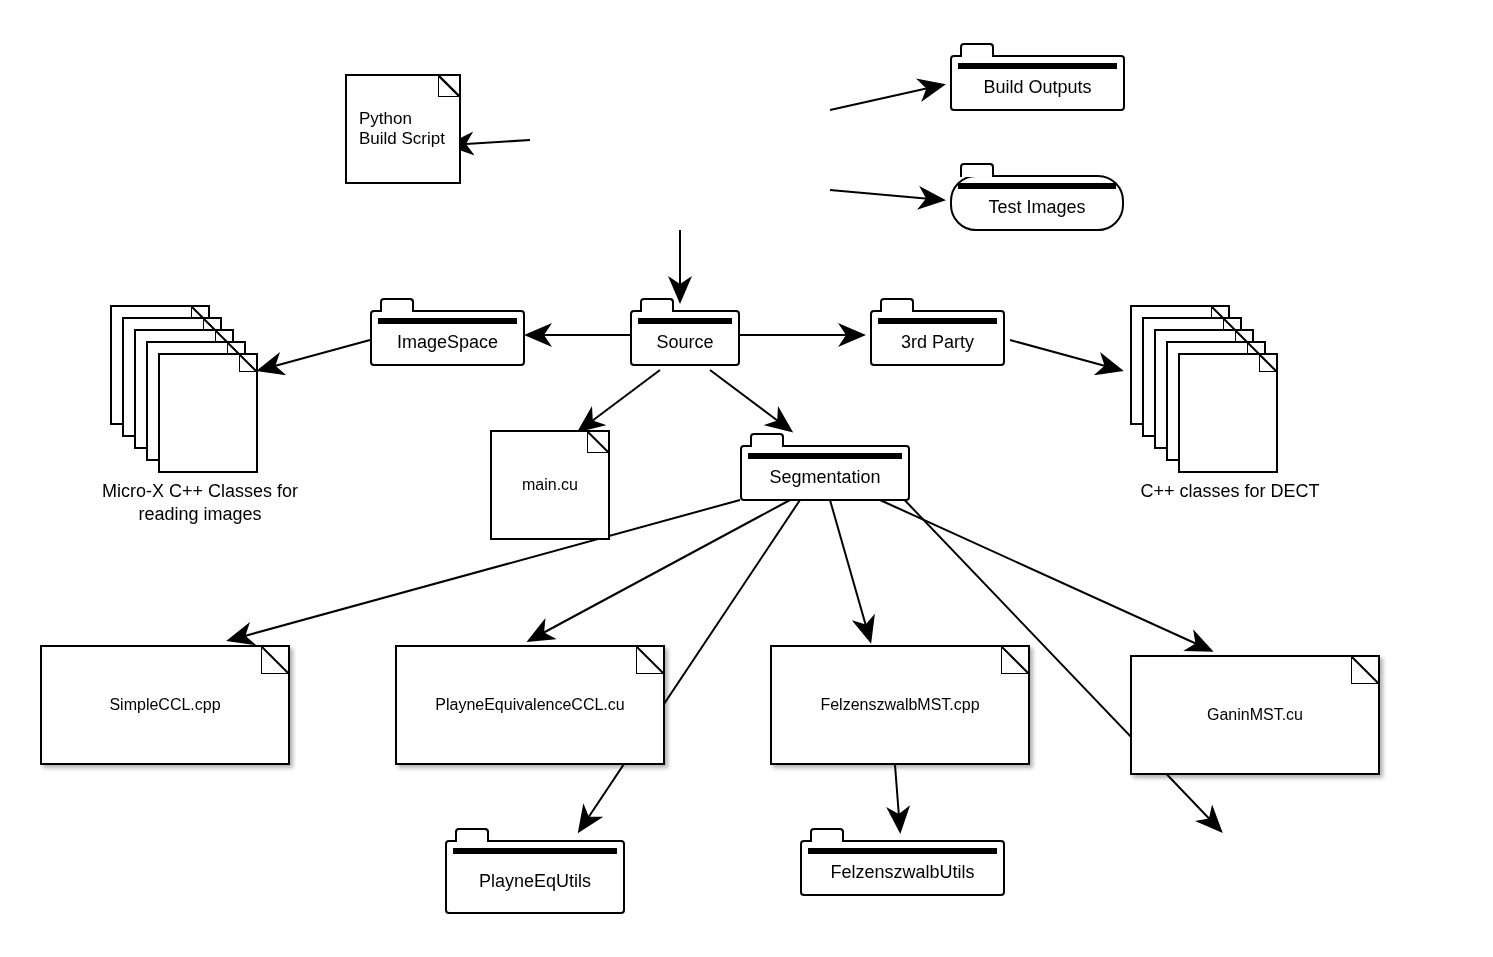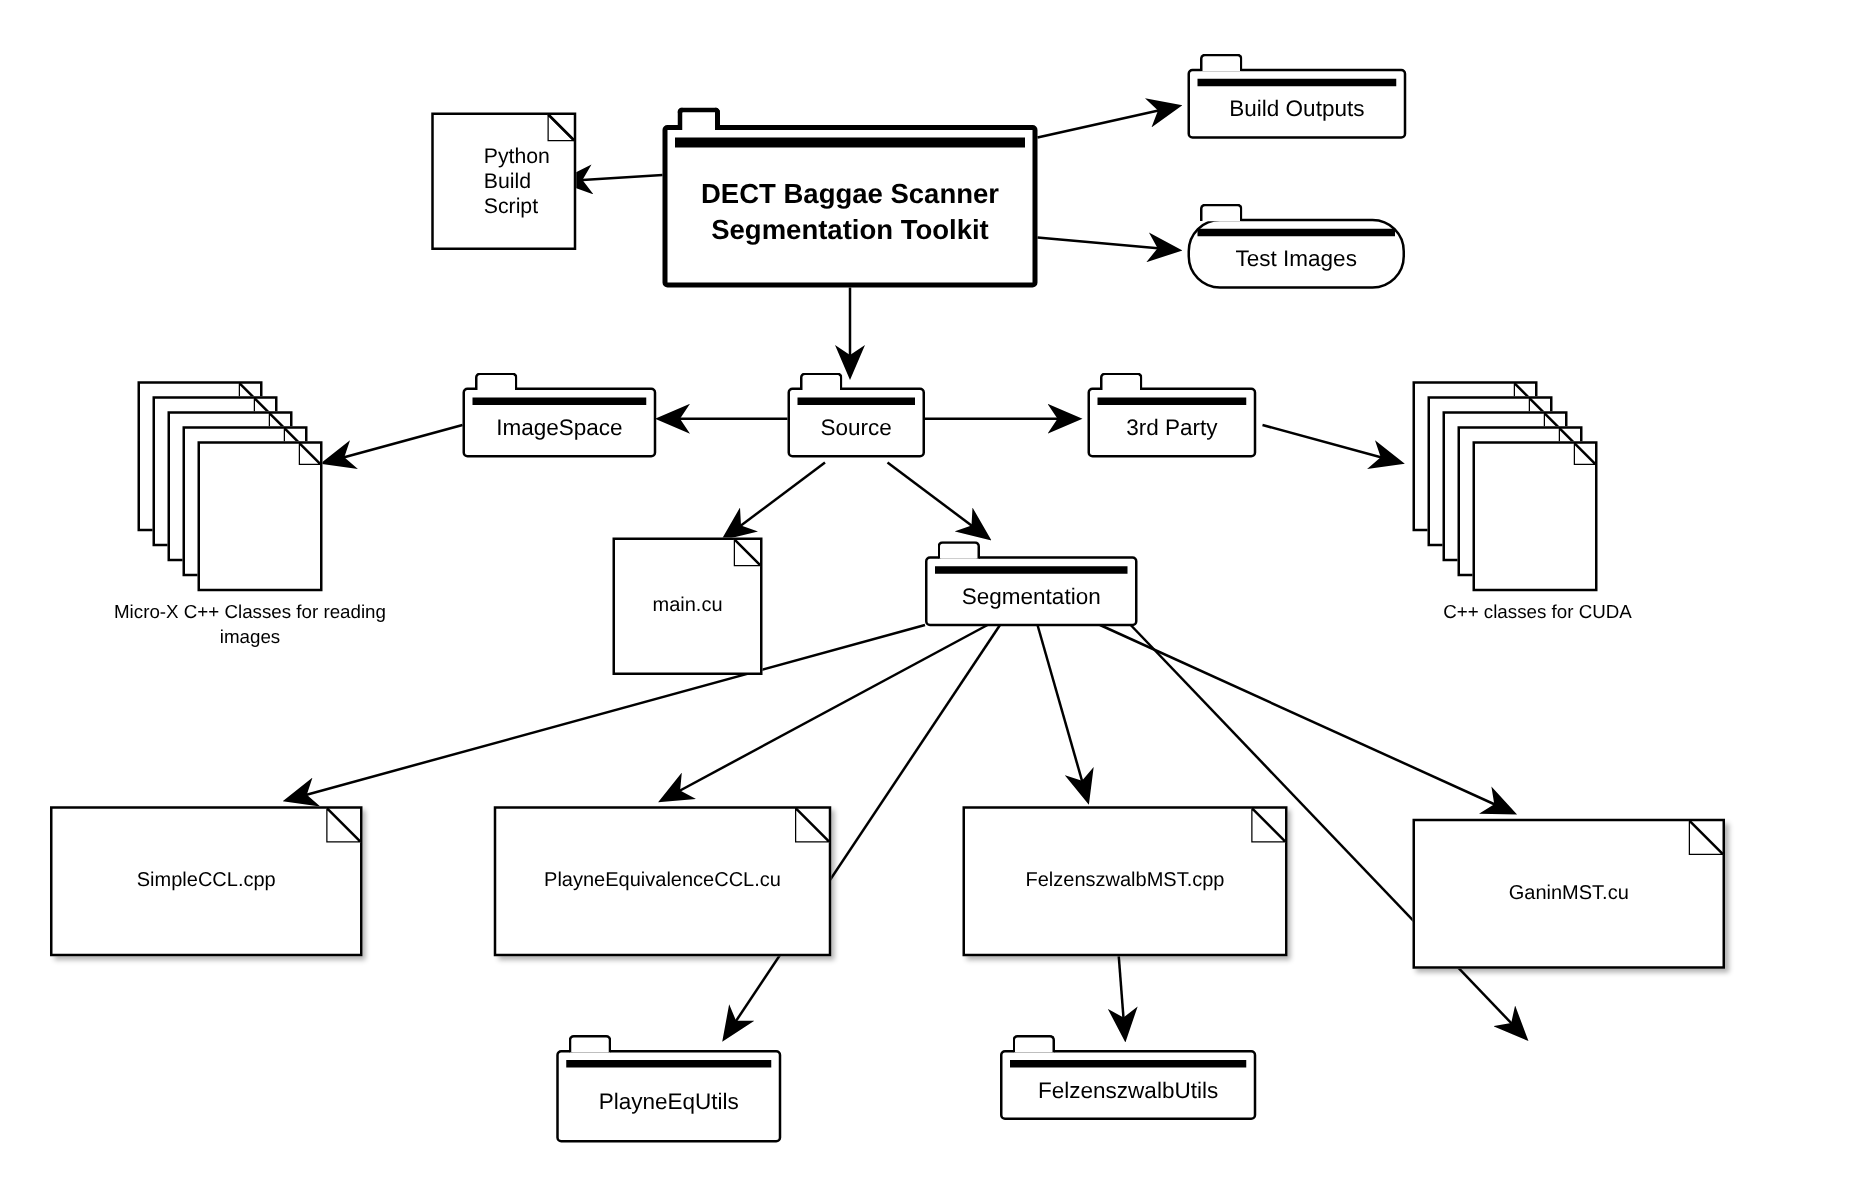--- a/index.html
+++ b/index.html
@@ -91,21 +91,21 @@
     height: 120px;
     background: #fff;
     border: 2px solid #000;
   }
   .stack .caption {
     position: absolute;
     top: 135px;
     width: 260px;
     left: -60px;
     text-align: center;
-    font-size: 15px;
+    font-size: 18px;
     line-height: 1.3;
   }
   svg.arrows {
     position: absolute;
     top: 0;
     left: 0;
     width: 1493px;
     height: 957px;
     pointer-events: none;
   }
@@ -147,27 +147,22 @@
     <line x1="830" y1="500" x2="870" y2="640" stroke="#000" stroke-width="2" marker-end="url(#ah)"></line>
     <line x1="880" y1="500" x2="1210" y2="650" stroke="#000" stroke-width="2" marker-end="url(#ah)"></line>
 
     <line x1="800" y1="500" x2="580" y2="830" stroke="#000" stroke-width="2" marker-end="url(#ah)"></line>
 
     <line x1="895" y1="490" x2="1220" y2="830" stroke="#000" stroke-width="2" marker-end="url(#ah)"></line>
 
     <line x1="895" y1="765" x2="900" y2="830" stroke="#000" stroke-width="2" marker-end="url(#ah)"></line>
   </svg>
 
-  <div class="node folder thick" style="left:530px; top:100px; width:300px; height:130px;">
-    <div class="tab"></div>
-    <div class="stripe"></div>
-    <div class="label">DECT Baggae Scanner Segmentation Toolkit</div>
-  </div>
-
-  <div class="note" style="left:345px; top:90px; width:116px; height:110px; display:flex; align-items:center; justify-content:center;padding-left:28px;">
+
+  <div class="note" style="left:345px; top:74px; width:116px; height:110px; display:flex; align-items:center; justify-content:center;">
     <svg style="position:absolute;top:-1px;right:-1px;" width="22" height="22">
         <polygon points="0,0 22,22 0,22" fill="#fff" stroke="#000" stroke-width="2"></polygon>
         <line x1="0" y1="0" x2="22" y2="22" stroke="#000" stroke-width="2"></line>
       </svg>
     <div class="label" style="font-size:17px;">Python Build Script</div>
   </div>
 
   <div class="node folder" style="left:950px; top:55px; width:175px; height:56px;">
     <div class="tab"></div>
     <div class="stripe"></div>
@@ -246,21 +241,21 @@
     <div class="sheet" style="left:36px;top:36px;">
         <svg style="position:absolute;top:-1px;right:-1px;" width="18" height="18">
           <polygon points="0,0 18,18 0,18" fill="#fff" stroke="#000" stroke-width="2"></polygon>
         </svg>
       </div>
     <div class="sheet" style="left:48px;top:48px;">
         <svg style="position:absolute;top:-1px;right:-1px;" width="18" height="18">
           <polygon points="0,0 18,18 0,18" fill="#fff" stroke="#000" stroke-width="2"></polygon>
         </svg>
       </div>
-    <div class="caption" style="top:175px; left:-30px;">C++ classes for CUDA</div>
+    <div class="caption" style="top:175px; left:-30px;">C++ classes for DECT</div>
   </div>
 
   <div class="note" style="left:490px; top:430px; width:120px; height:110px; display:flex; align-items:center; justify-content:center;">
     <svg style="position:absolute;top:-1px;right:-1px;" width="22" height="22">
         <polygon points="0,0 22,22 0,22" fill="#fff" stroke="#000" stroke-width="2"></polygon>
       </svg>
     <div class="label">main.cu</div>
   </div>
 
   <div class="node folder" style="left:740px; top:445px; width:170px; height:56px;">

